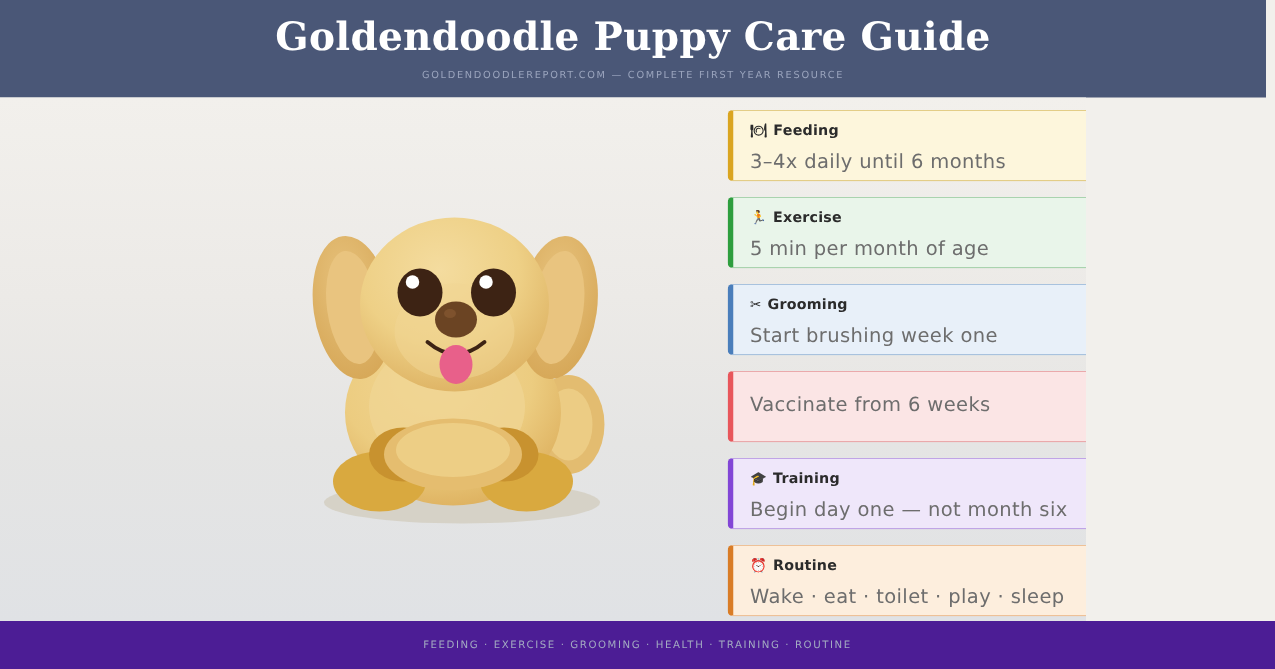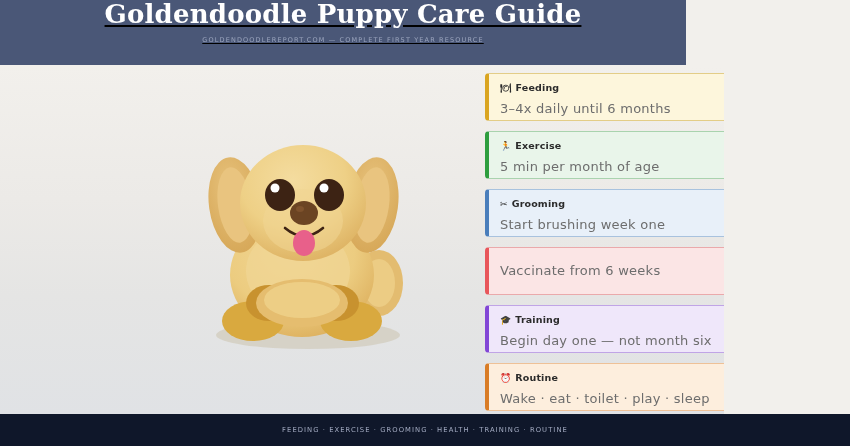--- a/index.html
+++ b/index.html
@@ -19,27 +19,27 @@
     position: relative;
     width: 850px;
     height: 446px;
     overflow: hidden;
   }
 
   
   .header {
     position: absolute;
     left: 0; top: 0;
-    width: 686px;
+    width: 844px;
     height: 65px;
     background: #4a5777;
     display: flex;
     flex-direction: column;
     align-items: center;
-    text-decoration: underline;
+    justify-content: center;
   }
 
   .header-title {
     font-family: "DejaVu Serif", "Liberation Serif", serif;
     font-weight: bold;
     font-size: 26px;
     color: #ffffff;
     letter-spacing: 0.2px;
     line-height: 1.1;
   }
@@ -234,17 +234,17 @@
       </div>
 
       <div class="card" style="background: rgb(253, 238, 221); border-color: rgb(238, 193, 151) rgb(238, 193, 151) rgb(238, 193, 151) rgb(217, 124, 38);">
         <div class="card-title"><span class="card-icon">⏰</span><span>Routine</span></div>
         <div class="card-body">Wake · eat · toilet · play · sleep</div>
       </div>
 
     </div>
   </div>
 
-  <div class="footer" style="background: #0f172a;">
+  <div class="footer" style="background: #4c1d95;">
     <div class="footer-text">FEEDING · EXERCISE · GROOMING · HEALTH · TRAINING · ROUTINE</div>
   </div>
 
 </div>
 
 </body></html>

